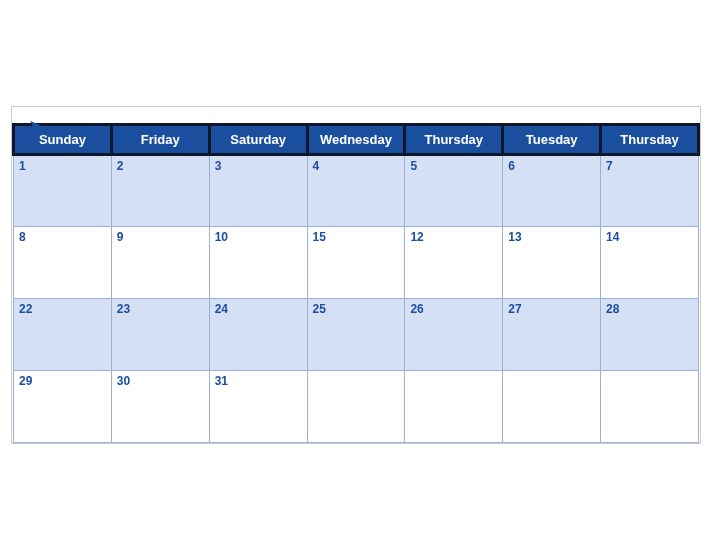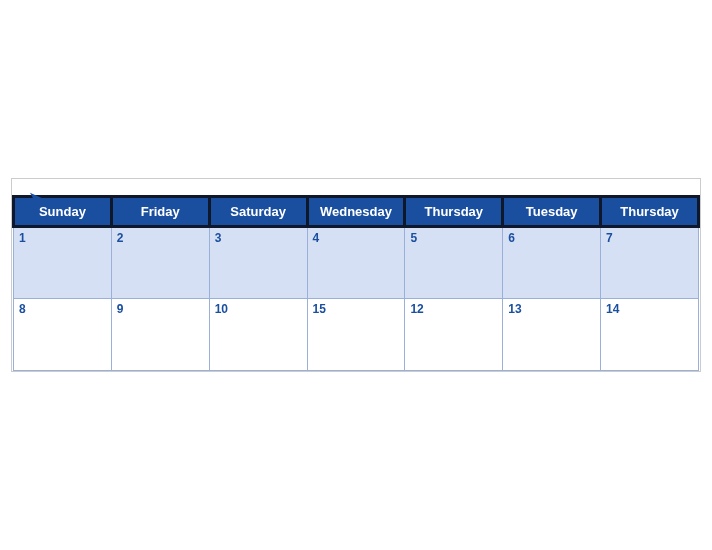--- a/index.html
+++ b/index.html
@@ -169,15 +169,53 @@
           <td>
             <span class="day-num">12</span>
           </td>
           <td>
             <span class="day-num">13</span>
           </td>
           <td>
             <span class="day-num">14</span>
           </td>
         </tr>
+        <tr>
+          <td>
+            <span class="day-num">22</span>
+          </td>
+          <td>
+            <span class="day-num">23</span>
+          </td>
+          <td>
+            <span class="day-num">24</span>
+          </td>
+          <td>
+            <span class="day-num">25</span>
+          </td>
+          <td>
+            <span class="day-num">26</span>
+          </td>
+          <td>
+            <span class="day-num">27</span>
+          </td>
+          <td>
+            <span class="day-num">28</span>
+          </td>
+        </tr>
+        <tr>
+          <td>
+            <span class="day-num">29</span>
+          </td>
+          <td>
+            <span class="day-num">30</span>
+          </td>
+          <td>
+            <span class="day-num">31</span>
+          </td>
+          <td class="empty-cell"></td>
+          <td class="empty-cell"></td>
+          <td class="empty-cell"></td>
+          <td class="empty-cell"></td>
+        </tr>
       </tbody>
   </table>
 </div>
 
 </body></html>

